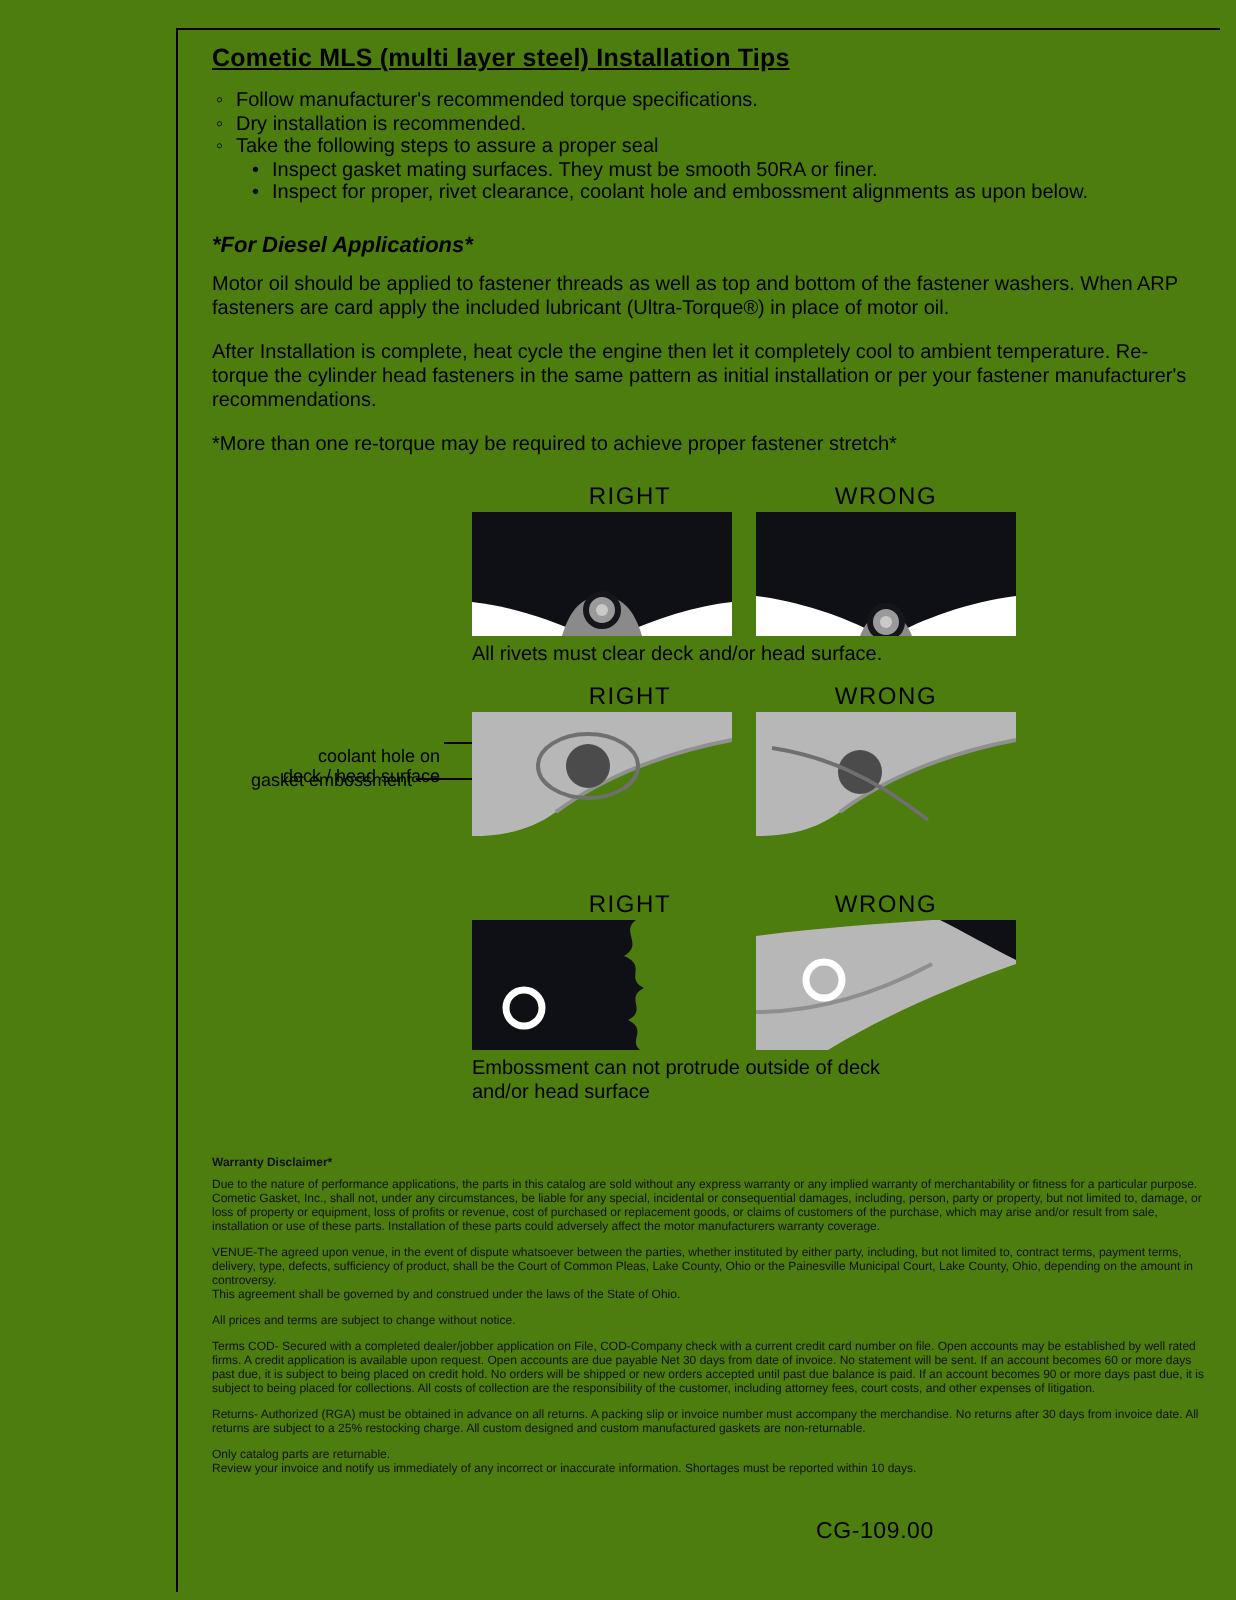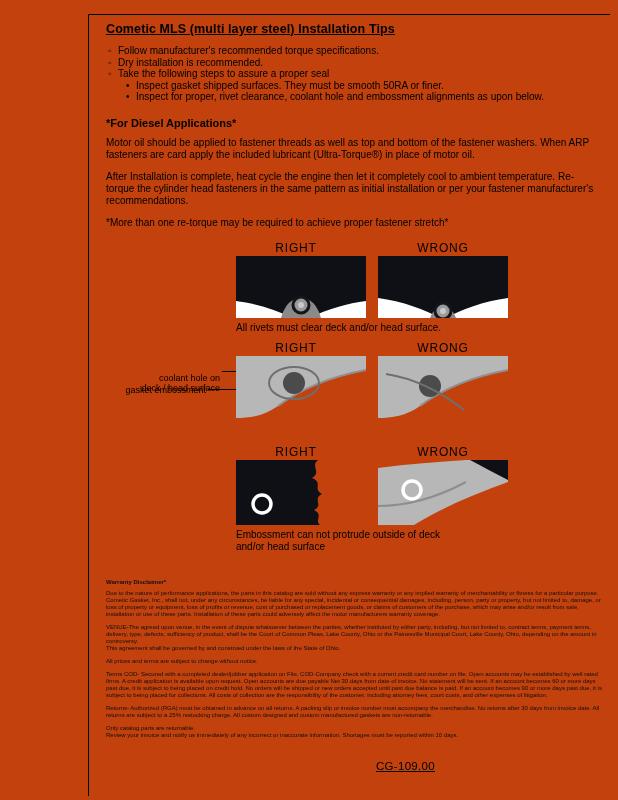--- a/index.html
+++ b/index.html
@@ -1,59 +1,59 @@
 <!DOCTYPE html>
 <html><head>
 <meta charset="utf-8">
 <style>
   * { box-sizing: border-box; margin: 0; padding: 0; }
   html, body { background: #ffffff; }
   body { font-family: "Liberation Sans", sans-serif; color: #000; }
-  .page { position: relative; width: 618px; height: 800px; background: #c2410c; margin: 0 auto; overflow: hidden; }
+  .page { position: relative; width: 618px; height: 800px; background: #4d7c0f; margin: 0 auto; overflow: hidden; }
   .rule-top  { position: absolute; left: 88px; top: 14px; width: 522px; height: 1px; background: #000; }
   .rule-left { position: absolute; left: 88px; top: 14px; width: 1px; height: 782px; background: #000; }
   .content { position: absolute; left: 106px; top: 22px; width: 500px; }
 
   .title { font-size: 12.5px; font-weight: bold; text-decoration: underline; margin-bottom: 9px; letter-spacing: .1px; }
 
   .tips { list-style: none; font-size: 10px; line-height: 11.5px; margin-bottom: 14px; }
   .tips li { display: flex; }
   .tips .marker { flex: 0 0 12px; text-align: left; padding-left: 2px; }
   .tips li.sub { padding-left: 18px; }
 
-  .diesel-heading { font-size: 11px; font-weight: bold; margin-bottom: 8px; }
+  .diesel-heading { font-size: 11px; font-weight: bold; margin-bottom: 8px; font-style: italic; }
   .para { font-size: 10px; line-height: 12px; width: 488px; margin-bottom: 10px; }
   .note { font-size: 10px; line-height: 12px; margin-bottom: 12px; }
 
   .diag-row { position: relative; }
   .diag-row.r1 { height: 100px; }
   .diag-row.r2 { height: 104px; }
   .diag-row.r3 { height: 118px; }
   .dlabel { position: absolute; top: 0; width: 130px; text-align: center; font-size: 12px; letter-spacing: .8px; }
-  .dlabel.pos-right { left: 125px; }
+  .dlabel.pos-right { left: 144px; }
   .dlabel.pos-wrong { left: 272px; }
   .dpanel { position: absolute; top: 15px; width: 130px; line-height: 0; }
   .dpanel.pos-right { left: 130px; }
   .dpanel.pos-wrong { left: 272px; }
   .dcaption { position: absolute; left: 130px; font-size: 10px; line-height: 12px; white-space: pre-line; }
   .r1 .dcaption, .r2 .dcaption { top: 81px; }
   .r3 .dcaption { top: 84px; }
 
   .ann { position: absolute; font-size: 9px; line-height: 10.5px; text-align: right; white-space: pre-line; }
   .ann-hole { left: 14px; top: 12px; width: 100px; margin-top: 20px; }
   .ann-emb  { left: 0px;  top: 44px; width: 100px; }
   .ann-line { position: absolute; height: 1px; background: #000; }
   .ann-line-hole { left: 116px; top: 30px; width: 18px; }
   .ann-line-emb  { left: 102px; top: 48px; width: 32px; }
 
   .legal { margin-top: 16px; width: 500px; font-size: 6px; line-height: 7px; color: #111; }
   .legal .lheading { font-weight: bold; margin-bottom: 4px; }
   .legal p { margin-bottom: 6px; white-space: pre-line; }
 
-  .doc-code { position: absolute; left: 376px; top: 760px; font-size: 11.5px; letter-spacing: .3px; text-decoration: underline; }
+  .doc-code { position: absolute; left: 408px; top: 760px; font-size: 11.5px; letter-spacing: .3px; }
 </style>
 </head>
 <body>
 
 <div class="page">
   <div class="rule-top"></div>
   <div class="rule-left"></div>
 
   <div class="content">
 
@@ -67,21 +67,21 @@
       <li>
         <span class="marker">◦</span>
         <span>Dry installation is recommended.</span>
       </li>
       <li>
         <span class="marker">◦</span>
         <span>Take the following steps to assure a proper seal</span>
       </li>
       <li class="sub">
         <span class="marker">•</span>
-        <span>Inspect gasket shipped surfaces.  They must be smooth 50RA or finer.</span>
+        <span>Inspect gasket mating surfaces.  They must be smooth 50RA or finer.</span>
       </li>
       <li class="sub">
         <span class="marker">•</span>
         <span>Inspect for proper, rivet clearance, coolant hole and embossment alignments as upon below.</span>
       </li>
     </ul>
 
     <h2 class="diesel-heading">*For Diesel Applications*</h2>
     <p class="para">Motor oil should be applied to fastener threads as well as top and bottom of the fastener washers. When ARP fasteners are card apply the included lubricant (Ultra-Torque®) in place of motor oil.</p>
     <p class="para">After Installation is complete, heat cycle the engine then let it completely cool to ambient temperature. Re-torque the cylinder head fasteners in the same pattern as initial installation or per your fastener manufacturer's recommendations.</p>

